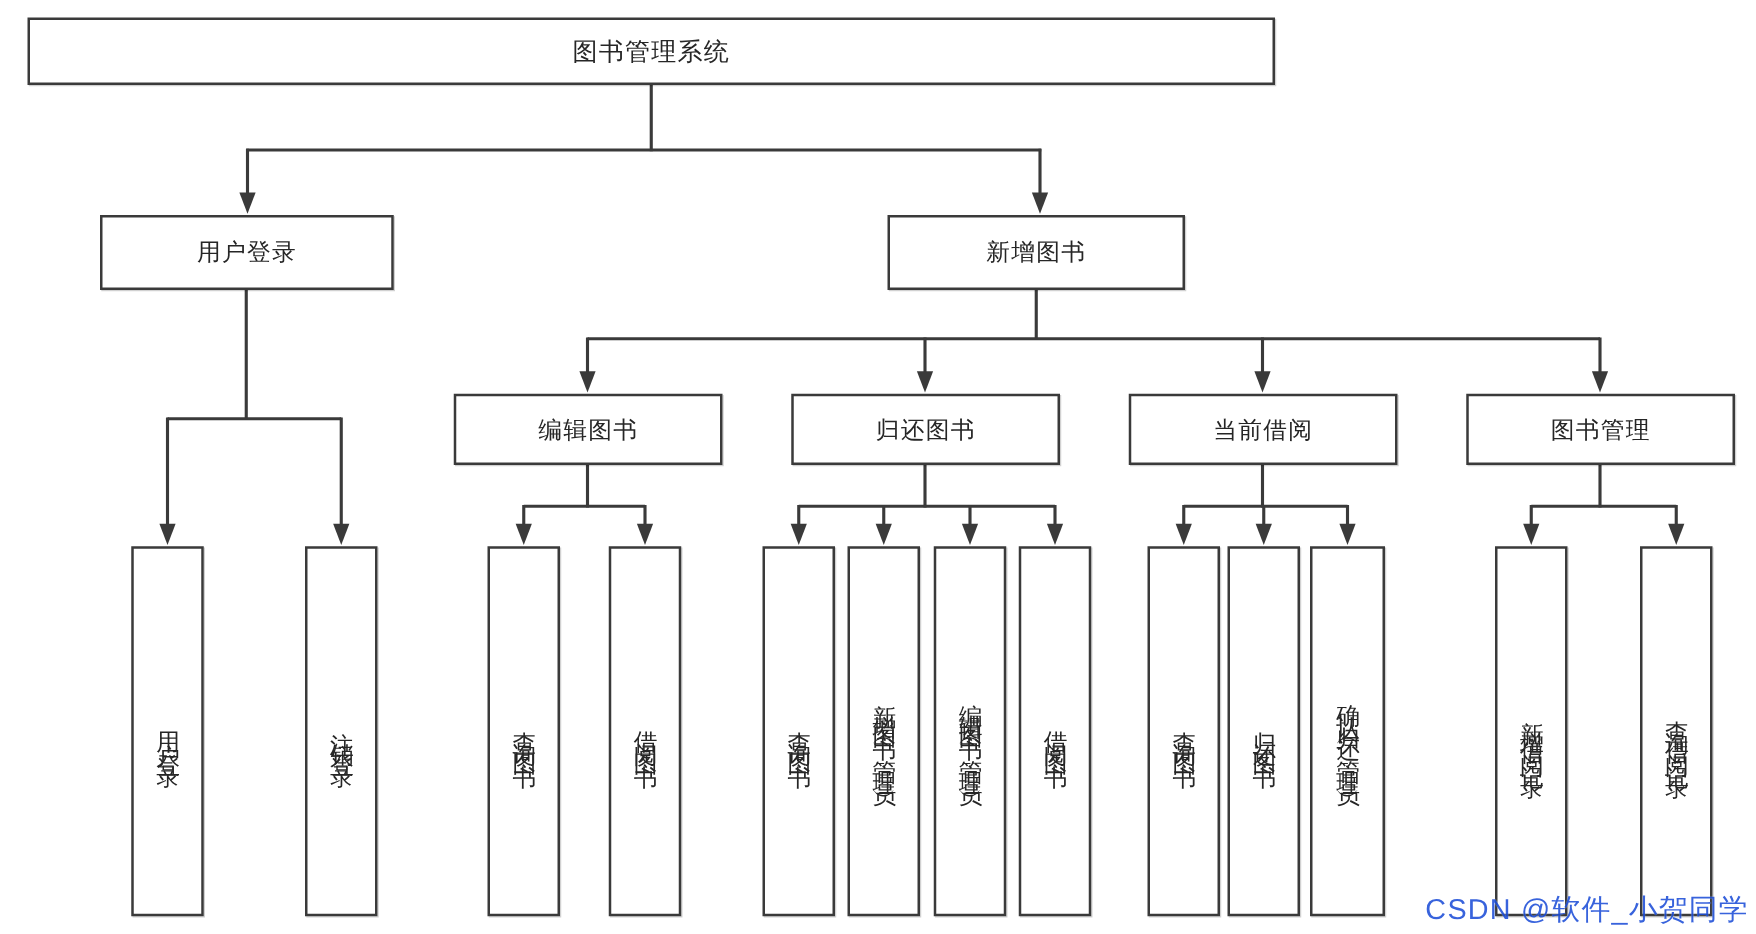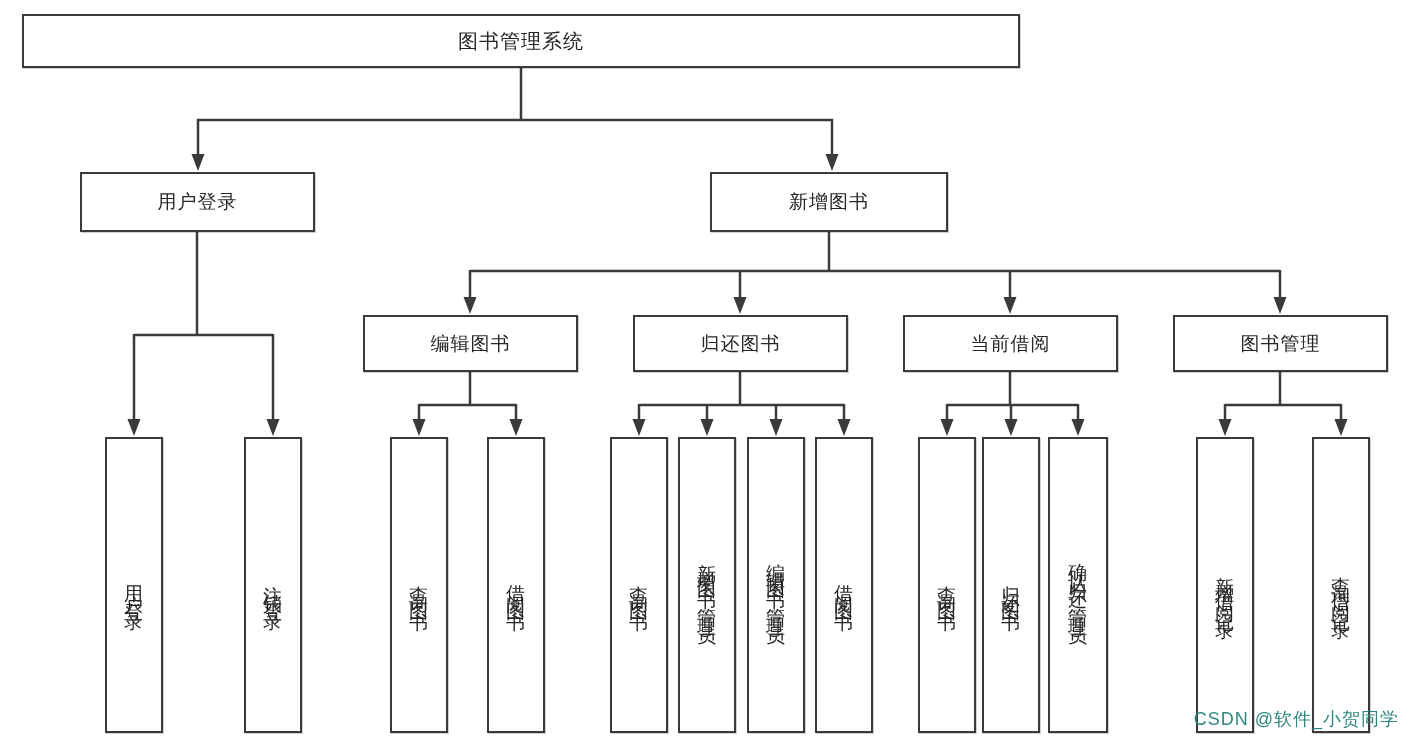--- a/index.html
+++ b/index.html
@@ -18,22 +18,22 @@
     box-shadow:1px 1px 0 rgba(0,0,0,.18);
   }
   .root{font-size:20px;}
   .leaf{
     top:437px;width:58px;height:296px;
     writing-mode:vertical-rl;text-orientation:mixed;
     font-size:19px;letter-spacing:9px;line-height:1;
     padding-top:6px;
   }
   .watermark{
-    position:absolute;z-index:5;right:6px;bottom:16px;
-    font-size:18px;color:#0f766e;opacity:.88;letter-spacing:1px;
+    position:absolute;z-index:5;right:6px;bottom:4px;
+    font-size:23px;color:#1d4ed8;opacity:.88;letter-spacing:1px;
     text-shadow:0 0 1px rgba(255,255,255,.6);
   }
 </style>
 </head>
 <body>
 
 <div class="stage">
 
   <svg class="wires" width="1405" height="747" viewBox="0 0 1405 747" stroke="#3a3a3a" stroke-width="2.5" fill="#3a3a3a">
 

